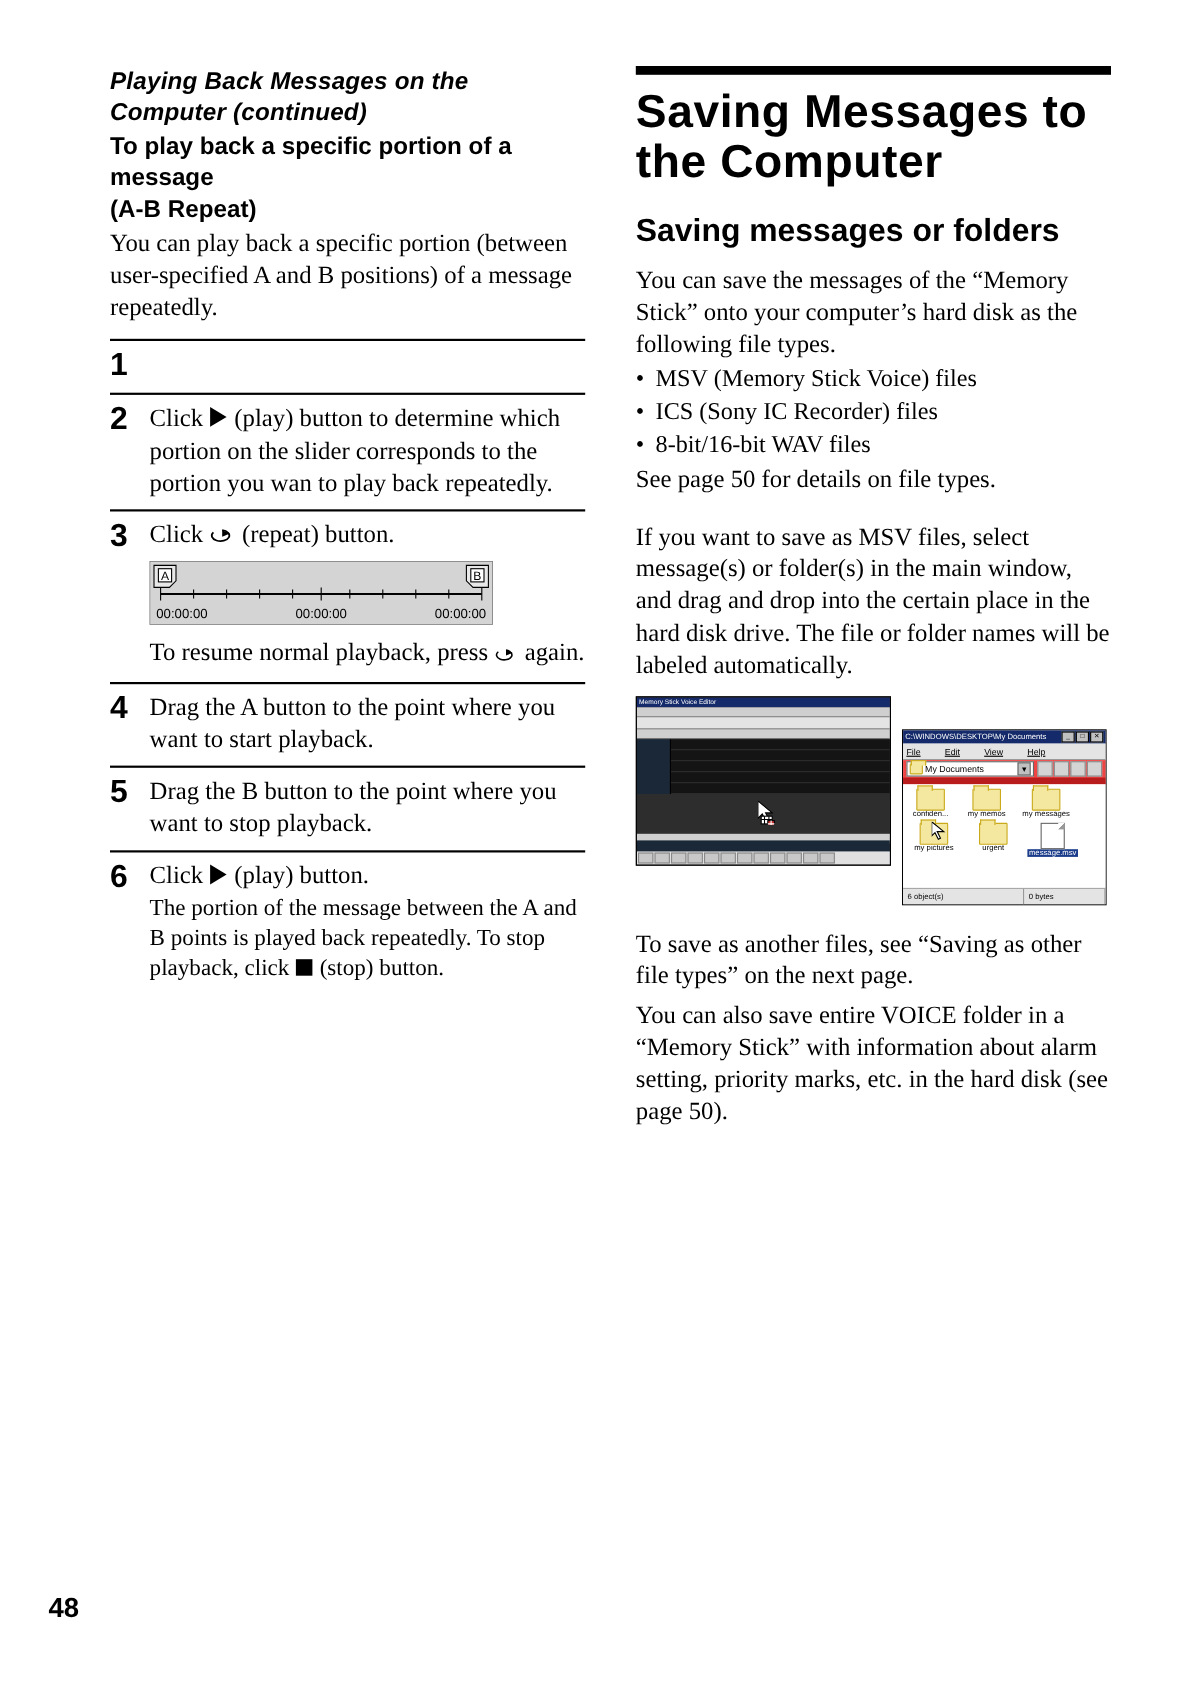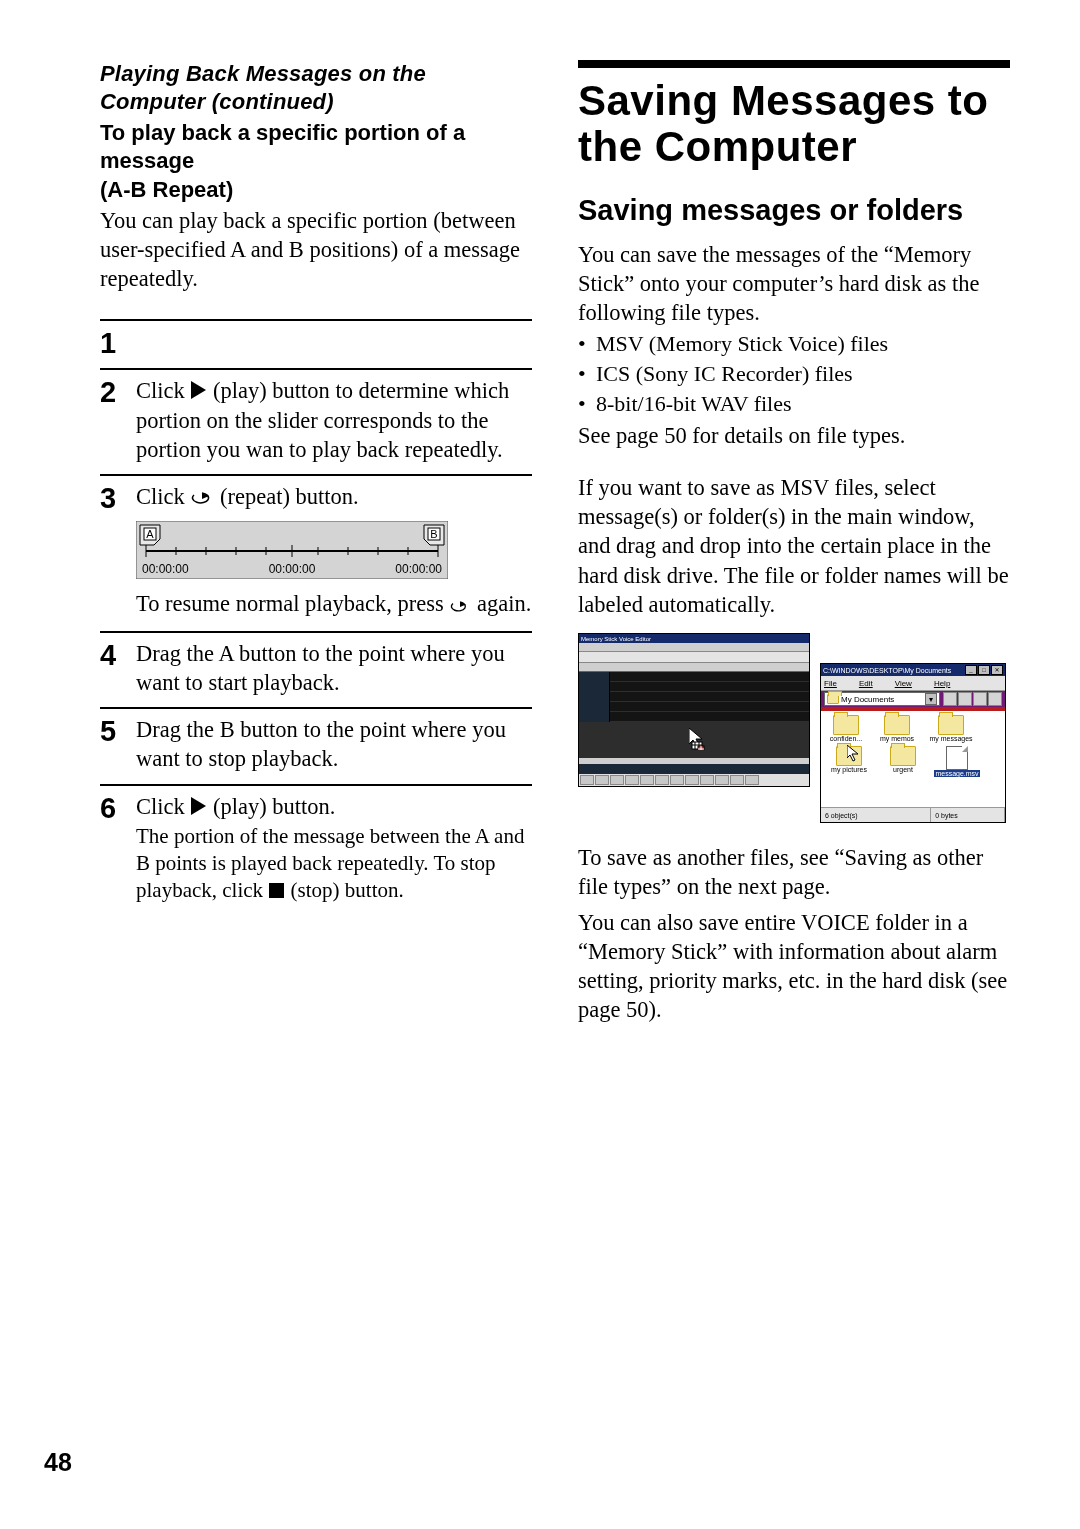--- a/index.html
+++ b/index.html
@@ -38,21 +38,21 @@
     font-weight: bold;
     font-size: 22px;
     line-height: 1.25;
     margin-bottom: 2px;
   }
   .body {
     font-size: 22.5px;
     line-height: 1.3;
   }
   .para {
-    margin-bottom: 26px;
+    margin-bottom: 15px;
   }
   .step {
     border-top: 2px solid #000;
     padding-top: 6px;
     margin-top: 10px;
     display: flex;
   }
   .stepnum {
     font-family: Arial, Helvetica, sans-serif;
     font-weight: bold;
@@ -249,22 +249,22 @@
     border-bottom:1px solid #999;
     padding:1px 3px;
     display:flex;
     gap:22px;
     align-items:center;
     color:#000;
   }
   .explorer-fig .menubar span { text-decoration: underline; text-decoration-color:#000;}
   .explorer-fig .addr {
     height: 16px;
-    background:#701a75;
-    border-bottom:4px solid #b91c1c;
+    background:#ef4444;
+    border-bottom:6px solid #b91c1c;
     display:flex;
     align-items:center;
     padding:0 3px;
     gap:3px;
   }
   .explorer-fig .combo {
     flex:1; height:12px; background:#fff;border:1px solid #666; display:flex;align-items:center;padding:0 2px;justify-content:space-between;
   }
   .explorer-fig .combo .arrow{width:10px;height:10px;background:#c0c0c0;border:1px solid #666;display:flex;align-items:center;justify-content:center;}
   .explorer-fig .tbtns { display:flex; gap:1px; }

